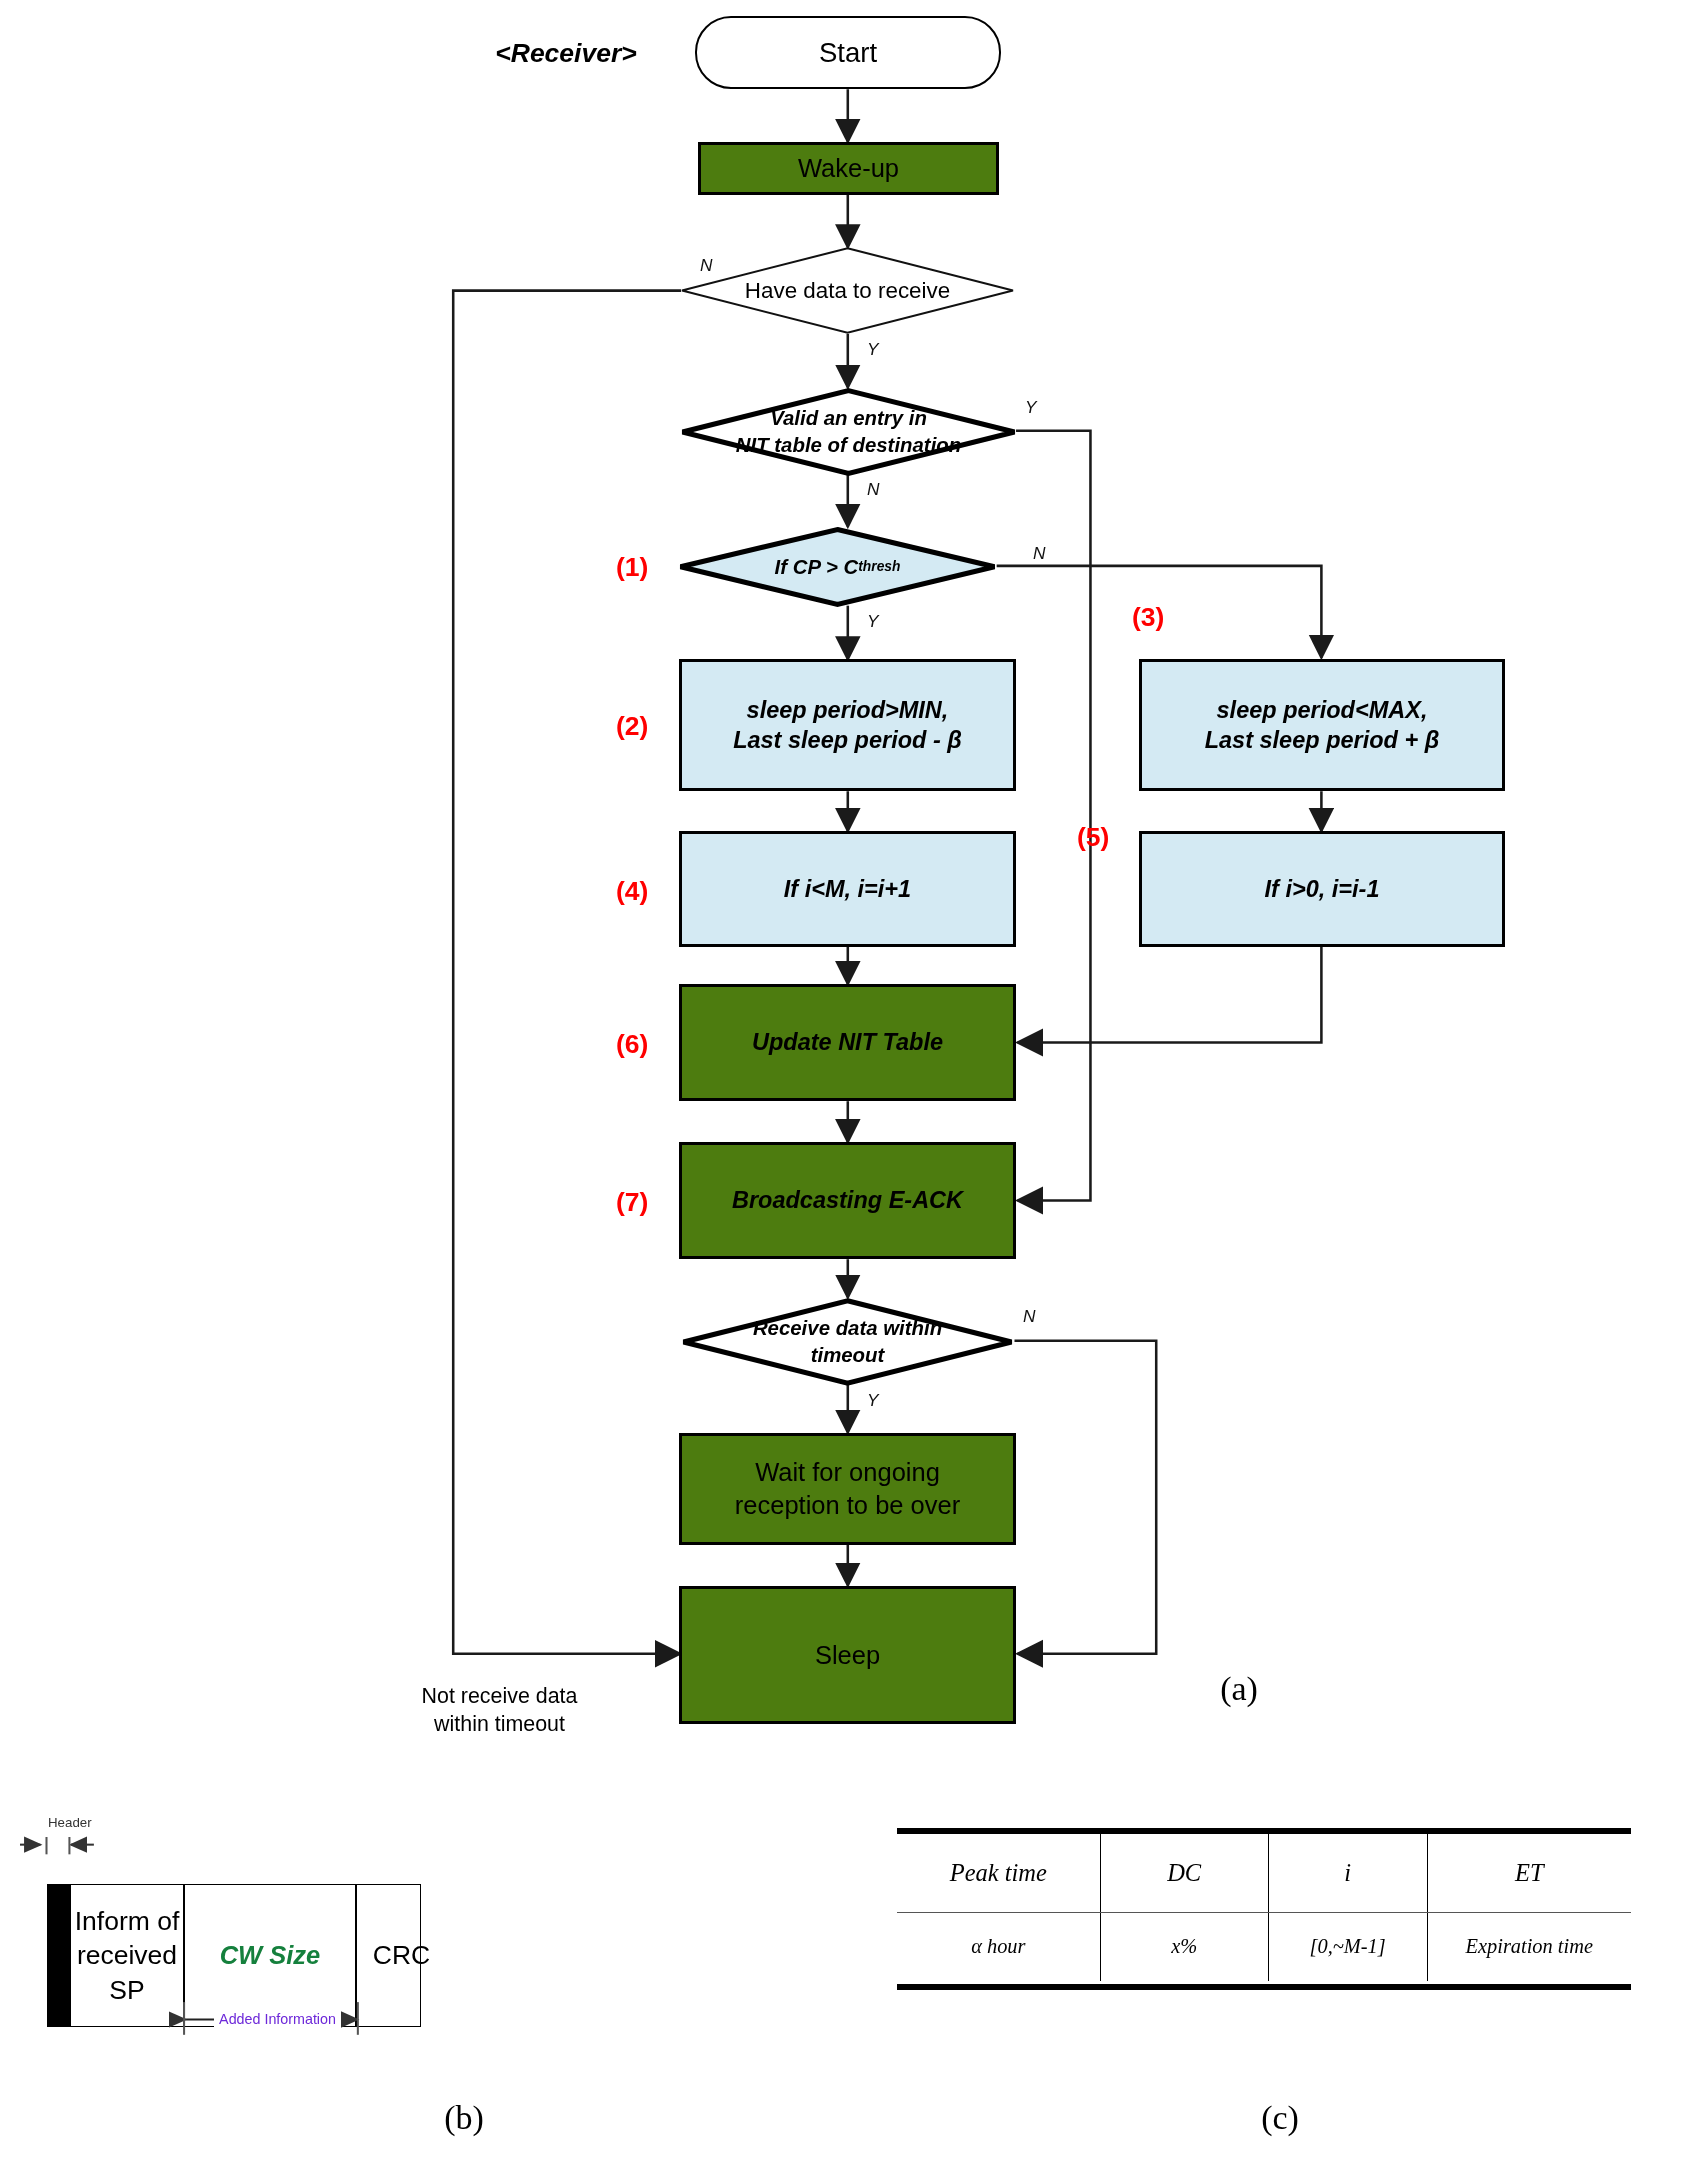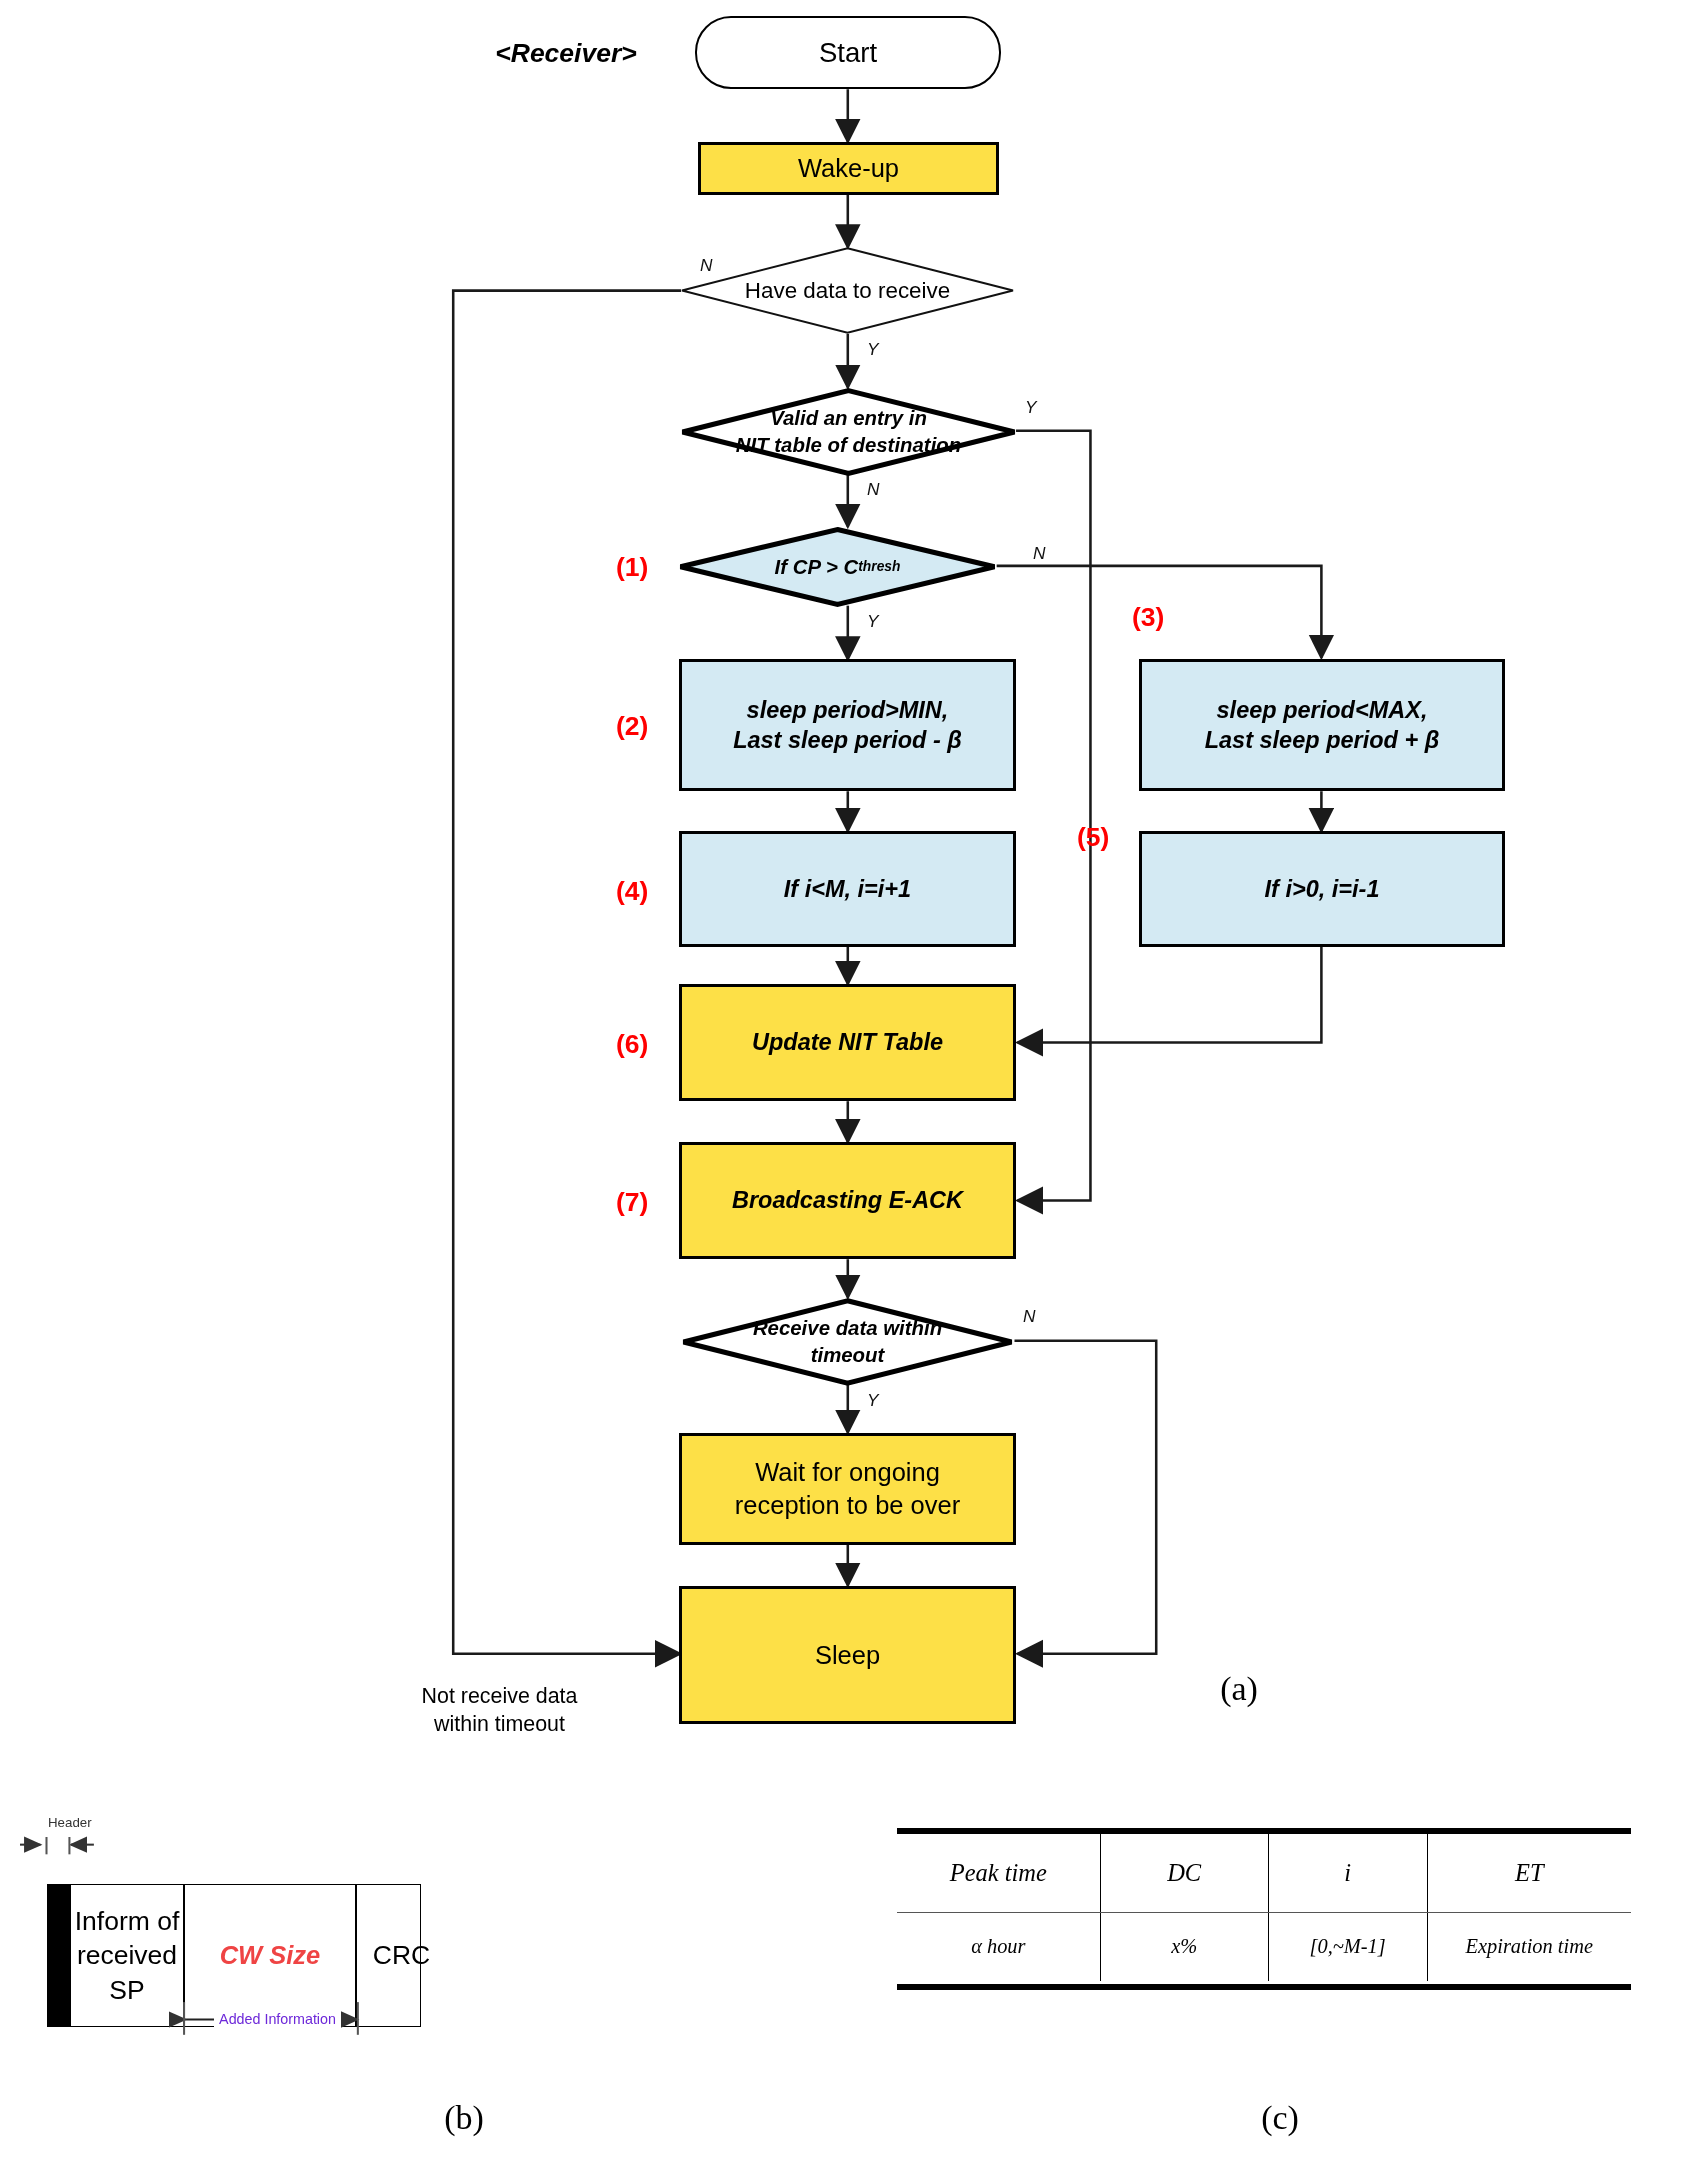--- a/index.html
+++ b/index.html
@@ -9,21 +9,21 @@
     font-family:"Liberation Sans", sans-serif;color:#000;
   }
   #root{position:absolute;inset:0;}
 
   
   .node{position:absolute;box-sizing:border-box;display:flex;align-items:center;
         justify-content:center;text-align:center;line-height:1.28;}
 
   
   .proc{
-    border:3.1px solid #000;background:#fde047;
+    border:3.1px solid #000;background:#4d7c0f;
     font-style:italic;font-weight:700;font-size:23.5px;
   }
   .proc.plain{font-style:normal;font-weight:400;font-size:25.5px;}
   .proc.blue{background:#d4eaf3;}
 
   
   .term{
     border:2.5px solid #000;background:#fff;border-radius:36px;
     font-size:27.5px;font-weight:400;
   }
@@ -56,21 +56,21 @@
   #wires{position:absolute;left:0;top:0;width:1691px;height:2183px;
          pointer-events:none;}
 
   
   #packet{position:absolute;}
   .pkt-cell{position:absolute;box-sizing:border-box;border:1.5px solid #000;
             background:#fff;display:flex;align-items:center;justify-content:center;
             text-align:center;line-height:1.3;margin-top:26px;}
   .pkt-hdr{background:#000;border:1.5px solid #000;}
   .pkt-t1{font-size:26.5px;}
-  .pkt-t2{font-size:25.5px;font-style:italic;font-weight:700;color:#ef4444;}
+  .pkt-t2{font-size:25.5px;font-style:italic;font-weight:700;color:#15803d;}
   .pkt-t3{font-size:26.5px;}
   .hdrlabel{position:absolute;font-size:13.3px;color:#333;}
   .addlabel{position:absolute;font-size:14.3px;color:#6d28d9;background:#fff;padding:0 5.1px;}
 
   
   #nittable{position:absolute;border-collapse:collapse;}
   #nittable td{border-left:1.5px solid #000;border-right:1.5px solid #000;
        text-align:center;font-family:"Liberation Serif", serif;font-style:italic;}
   #nittable tr.hdr td{font-size:24.5px;height:76px;border-bottom:1.5px solid #555;}
   #nittable tr.val td{font-size:20.4px;height:66px;}

